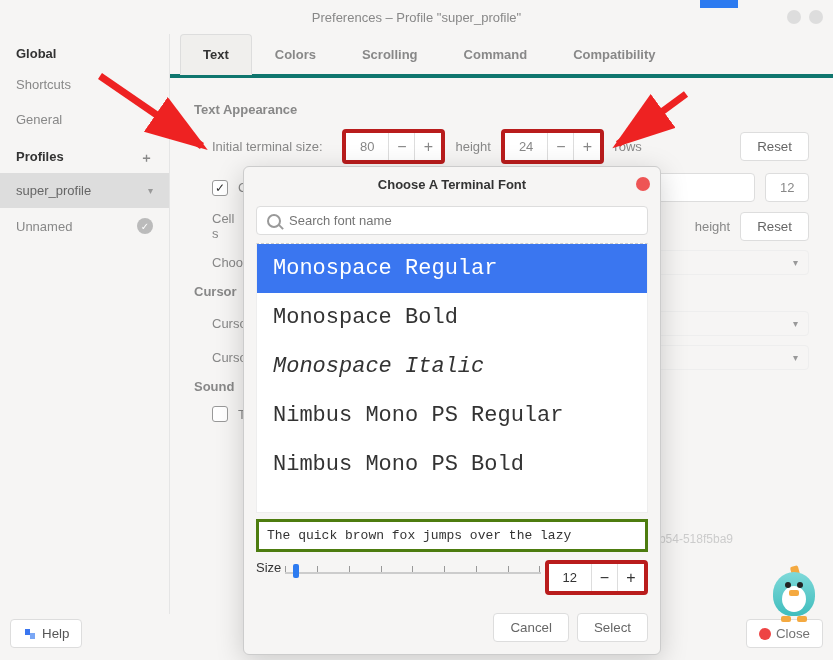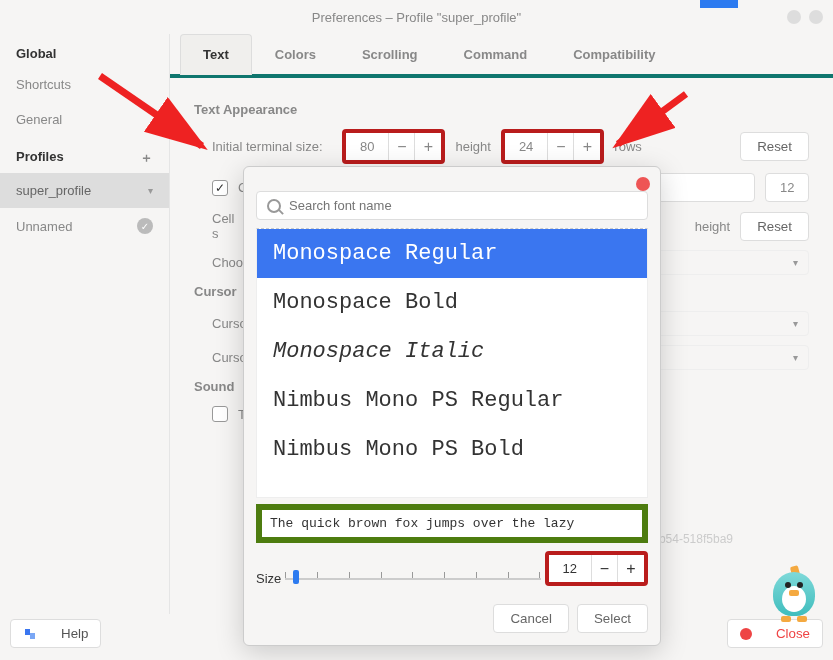--- a/index.html
+++ b/index.html
@@ -55,22 +55,22 @@
 .checkbox { width: 16px; height: 16px; border: 1px solid #999; border-radius: 3px; display: inline-flex; align-items: center; justify-content: center; background: #fff; cursor: pointer; }
 .checkbox.checked::after { content: "✓"; color: #333; font-size: 12px; }
 .font-btn { flex: 1; border: 1px solid #ddd; border-radius: 4px; padding: 6px; text-align: center; background: #fff; cursor: pointer; }
 .font-size-box { border: 1px solid #ddd; border-radius: 4px; padding: 6px 14px; background: #fff; width: 44px; text-align: center; }
 .dropdown { flex: 1; border: 1px solid #eee; border-radius: 4px; padding: 6px 10px; display: flex; justify-content: flex-end; align-items: center; }
 .dropdown-caret { font-size: 10px; color: #999; }
 .watermark { position: absolute; right: 100px; bottom: 68px; color: #ccc; font-size: 12px; }
 
 
 .bottom-bar { position: absolute; left: 10px; right: 10px; bottom: 12px; display: flex; justify-content: space-between; }
-.help-btn, .close-btn { border: 1px solid #ddd; border-radius: 4px; padding: 6px 12px; background: #fff; cursor: pointer; display: inline-flex; align-items: center; gap: 24px; color: #555; }
-.close-btn { color: #ef4444; }
+.help-btn, .close-btn { border: 1px solid #ddd; border-radius: 4px; padding: 6px 12px; background: #fff; cursor: pointer; display: inline-flex; align-items: center; gap: 5px; color: #555; }
+.close-btn { color: #737373; }
 .close-btn .x-ico { width: 12px; height: 12px; border-radius: 50%; background: #e44; display: inline-block; position: relative; }
 
 
 .dialog {
   position: absolute;
   left: 243px; top: 166px;
   width: 418px;
   background: #f6f5f4;
   border: 1px solid #ccc;
   border-radius: 6px;
@@ -83,22 +83,22 @@
 .search-icon { width: 14px; height: 14px; border: 2px solid #999; border-radius: 50%; position: relative; }
 .search-icon::after { content: ""; position: absolute; width: 6px; height: 2px; background: #999; transform: rotate(45deg); right: -5px; bottom: -2px; }
 .search-input { border: none; outline: none; flex: 1; font-size: 13px; color: #6d28d9; background: transparent; }
 .font-list { margin: 0 12px; border: 1px solid #eee; border-top: 1px dashed #ccc; background: #fff; height: 270px; overflow: hidden; }
 .font-item { padding: 12px 16px; font-size: 22px; font-family: "Courier New", monospace; cursor: pointer; }
 .font-item.selected { background: #3a76f0; color: #fff; }
 .font-bold { font-weight: normal; }
 .font-italic { font-style: italic; }
 .font-bold-italic { font-weight: bold; font-style: italic; }
 .font-regular2 { font-family: "Nimbus Mono PS", "Courier New", monospace; }
-.preview-strip { margin: 6px 12px; border: 6px solid #4d7c0f; background: #fff; padding: 6px 8px; font-family: "Courier New", monospace; font-size: 13px; white-space: nowrap; overflow: hidden; }
-.size-row { display: flex; align-items: flex-end; gap: 4px; margin: 8px 12px; }
+.preview-strip { margin: 6px 12px; border: 3px solid #4d7c0f; background: #fff; padding: 6px 8px; font-family: "Courier New", monospace; font-size: 13px; white-space: nowrap; overflow: hidden; }
+.size-row { display: flex; align-items: flex-start; gap: 4px; margin: 8px 12px; }
 .slider { flex: 1; height: 20px; position: relative; }
 .slider-track { position: absolute; left: 0; right: 0; top: 12px; height: 2px; background: #ccc; }
 .slider-thumb { position: absolute; left: 8px; top: 4px; width: 6px; height: 14px; background: #2d7bf0; border-radius: 2px; }
 .slider-ticks { position: absolute; left: 0; right: 0; top: 6px; display: flex; justify-content: space-between; }
 .tick { width: 1px; height: 6px; background: #999; }
 .dialog-actions { display: flex; justify-content: flex-end; gap: 8px; padding: 10px 12px 12px; }
 
 
 .arrow { position: absolute; z-index: 40; }
 .arrow svg { display: block; }
@@ -246,20 +246,21 @@
         <marker id="ah2" markerWidth="10" markerHeight="10" refX="8" refY="3" orient="auto">
           <path d="M0,0 L9,3 L0,6 Z" fill="#e22"></path>
         </marker>
       </defs>
       <line x1="86" y1="8" x2="18" y2="58" stroke="#e22" stroke-width="7" marker-end="url(#ah2)"></line>
     </svg>
 </div>
 
 <div class="dialog">
   <div class="dialog-title">
+    <span>Choose A Terminal Font</span>
     <span class="dialog-close"></span>
   </div>
   <div class="search-box">
     <span class="search-icon"></span>
     <input class="search-input" placeholder="Search font name" style="">
   </div>
   <div class="font-list">
     <div class="font-item selected">Monospace Regular</div>
     <div class="font-item font-bold">Monospace Bold</div>
     <div class="font-item font-italic">Monospace Italic</div>

